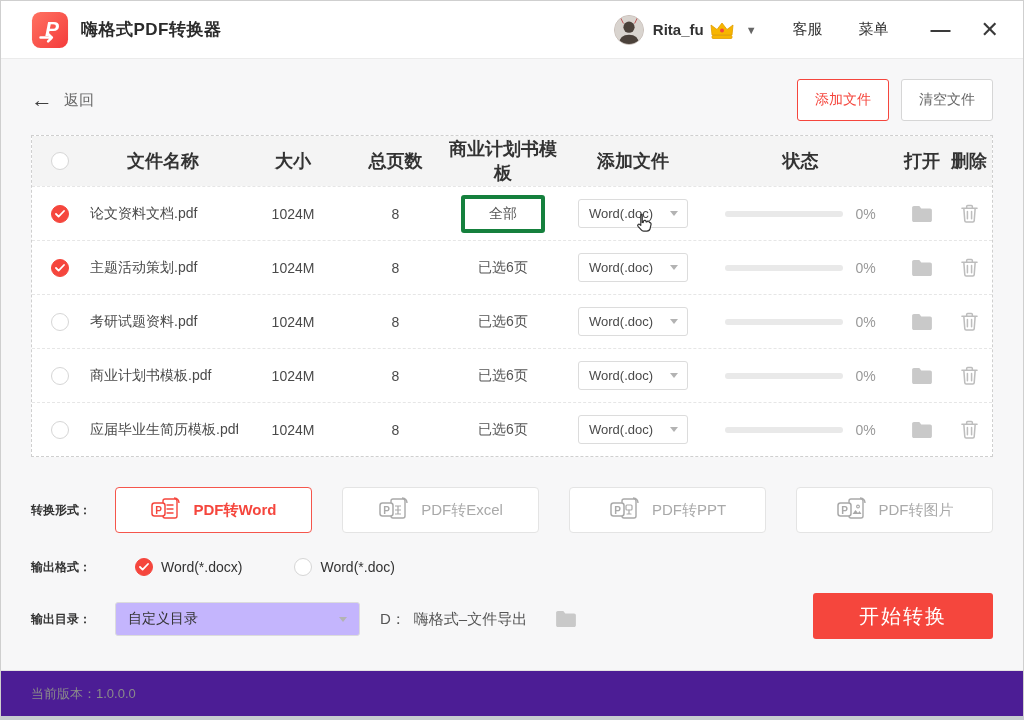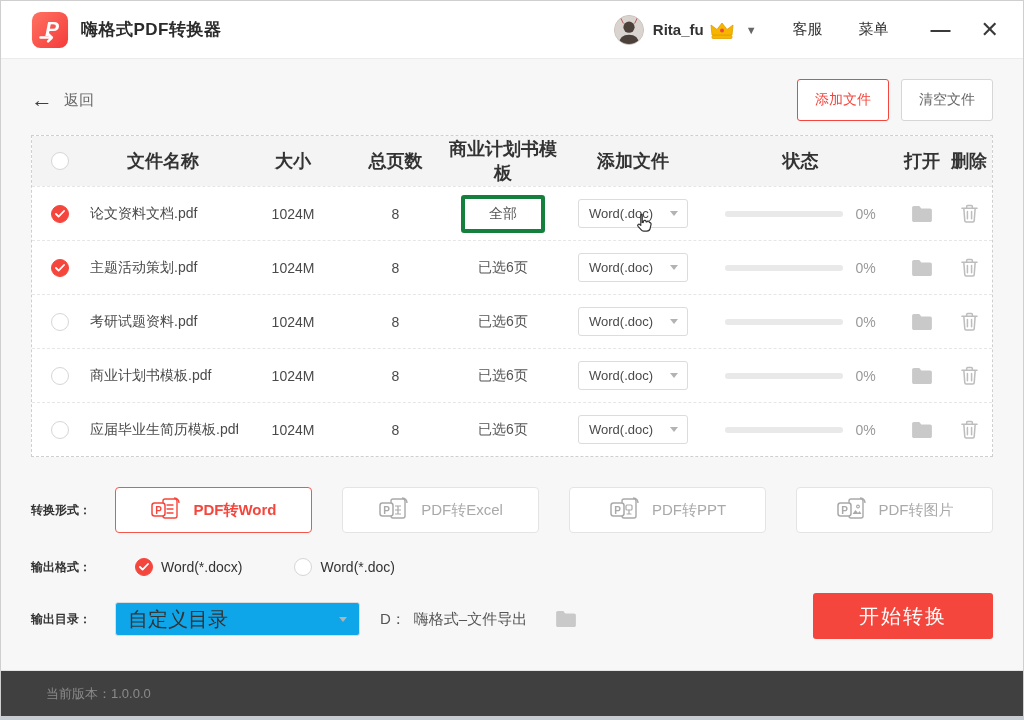--- a/index.html
+++ b/index.html
@@ -68,32 +68,32 @@
             display:flex; align-items:center; justify-content:center; gap:11px;
             font-size:15px; color:#a9a9a9; }
   .ct-btn.active { border-color:#f5564c; color:#f5463d; font-weight:bold; }
   .ct-icon { width:32px; height:27px; }
 
   
   .bottom-wrap { position:relative; }
   .fmt-row { display:flex; align-items:center; margin:25px 30px 12px;gap:20px; }
   .radio-opt { display:flex; align-items:center; gap:8px; font-size:14px; color:#333; margin-right:32px; }
   .dir-row { display:flex; align-items:center; margin:26px 30px 0; }
-  .dir-select { width:245px; height:34px; border:1px solid #dcdcdc; border-radius:3px; background:#0ea5e9;
+  .dir-select { width:245px; height:34px; border:1px solid #dcdcdc; border-radius:3px; background:#c4b5fd;
                 display:flex; align-items:center; justify-content:space-between; padding:0 12px;
-                font-size:20px; color:#333; }
+                font-size:14px; color:#333; }
   .dir-path { margin-left:20px; font-size:15px; color:#555; display:flex; gap:8px; align-items:center; }
   .dir-folder { margin-left:28px; }
   .start-btn { position:absolute; right:30px; top:60px; width:180px; height:46px; background:#f5463d;
                border:none; border-radius:3px; color:#fff; font-size:20px; letter-spacing:2px;
                display:flex; align-items:center; justify-content:center; }
 
   .spacer { flex-grow:1; }
-  .footer { height:46px; flex-shrink:0; border-top:1px solid #e3e3e3; background:#404040;
-            display:flex; align-items:center; padding:0 45px; font-size:13px; color:#8a8a8a; }
+  .footer { height:46px; flex-shrink:0; border-top:1px solid #e3e3e3; background:#4c1d95;
+            display:flex; align-items:center; padding:0 30px; font-size:13px; color:#8a8a8a; }
 </style>
 </head>
 <body>
 
 <div class="window">
 
   <div class="titlebar">
     <svg class="logo" viewBox="0 0 40 40">
       <defs>
           <linearGradient id="lg" x1="0" y1="0" x2="1" y2="1">

